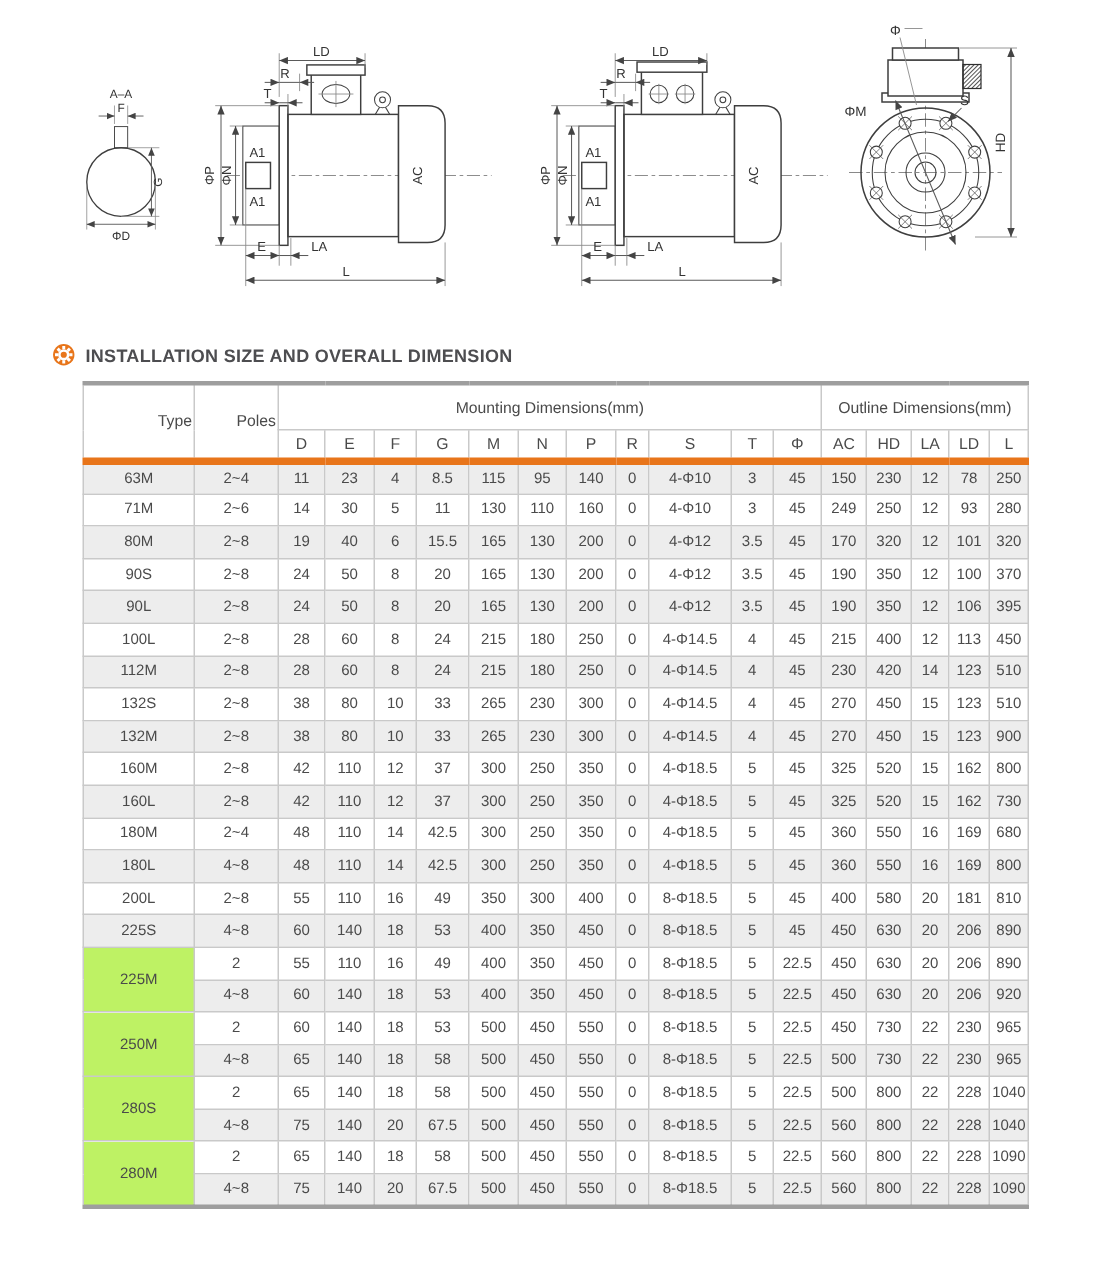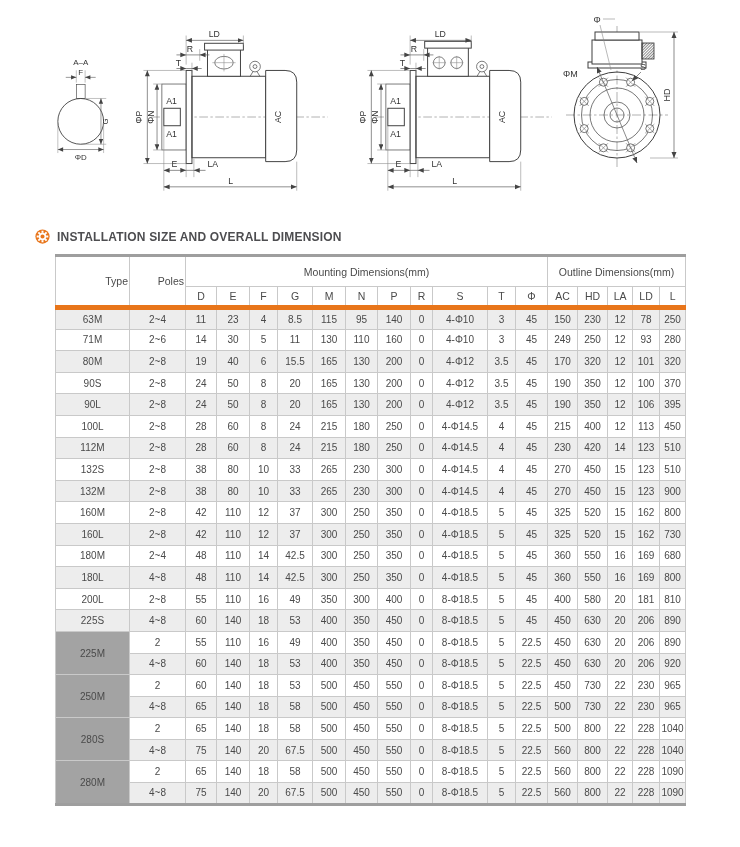--- a/index.html
+++ b/index.html
@@ -47,21 +47,21 @@
     overflow:hidden;white-space:nowrap;
   }
   .tbl thead th{background:#fff;font-size:10.5px;}
   .tbl thead tr.grp th{height:31px;}
   .tbl thead tr.sub th{height:21px;border-bottom:5px solid var(--orange);}
   .tbl thead th.span2{border-bottom:5px solid var(--orange);text-align:right;}
   .tbl tbody td{height:21.6px;}
   tr.s0{background:var(--stripe);padding-left:32px;}
   tr.s1{background:#fff;}
   tr.gs td{border-top:1.5px solid var(--grid-dark);}
-  td.type-cell.merged{background:#a3a3a3;}
+  td.type-cell.merged{background:#bef264;}
 </style>
 </head>
 <body>
 
 <svg class="drawings" width="740" height="218" viewBox="0 0 740 218">
   <defs>
     <pattern id="hatch" patternUnits="userSpaceOnUse" width="4.5" height="4.5" patternTransform="rotate(45)">
       <line x1="0" y1="0" x2="0" y2="4.5" stroke="#6E6E6E" stroke-width="0.7"></line>
     </pattern>
     <pattern id="hatchD" patternUnits="userSpaceOnUse" width="2" height="2" patternTransform="rotate(45)">

